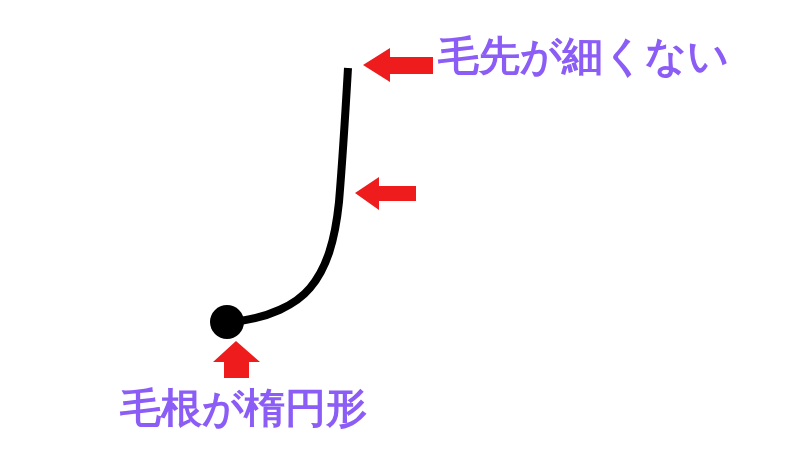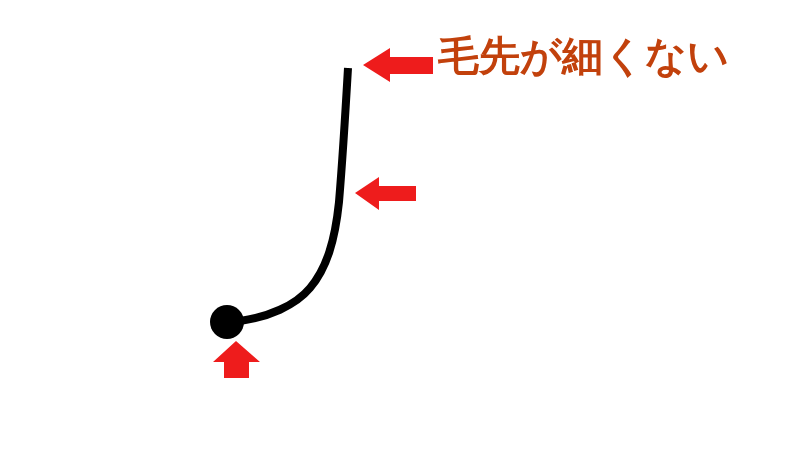--- a/index.html
+++ b/index.html
@@ -20,21 +20,21 @@
   }
   #figure-svg {
     position: absolute;
     left: 0;
     top: 0;
     width: 800px;
     height: 470px;
   }
   .label {
     position: absolute;
-    color: #c2410c;
+    color: #8b5cf6;
     font-weight: 700;
     white-space: nowrap;
     line-height: 1;
     letter-spacing: 0px;
     font-family: "DejaVu Sans", "Liberation Sans", sans-serif;
   }
   #label-tip {
     left: 438px;
     top: 36px;
     font-size: 41px;
@@ -64,14 +64,15 @@
     <path d="M 363 65 L 390 48 L 390 57 L 433 57 L 433 74 L 390 74 L 390 82 Z" fill="#ee1c1c"></path>
 
     <path d="M 355 193 L 379 177 L 379 186 L 416 186 L 416 201 L 379 201 L 379 210 Z" fill="#ee1c1c"></path>
 
     <path d="M 236 341 L 260 362 L 249 362 L 249 378 L 224 378 L 224 362 L 213 362 Z" fill="#ee1c1c"></path>
   </svg>
 
   <div class="label" id="label-tip">毛先が細くない</div>
 
 
+  <div class="label" id="label-root">毛根が楕円形</div>
 
 </div>
 
 </body></html>

